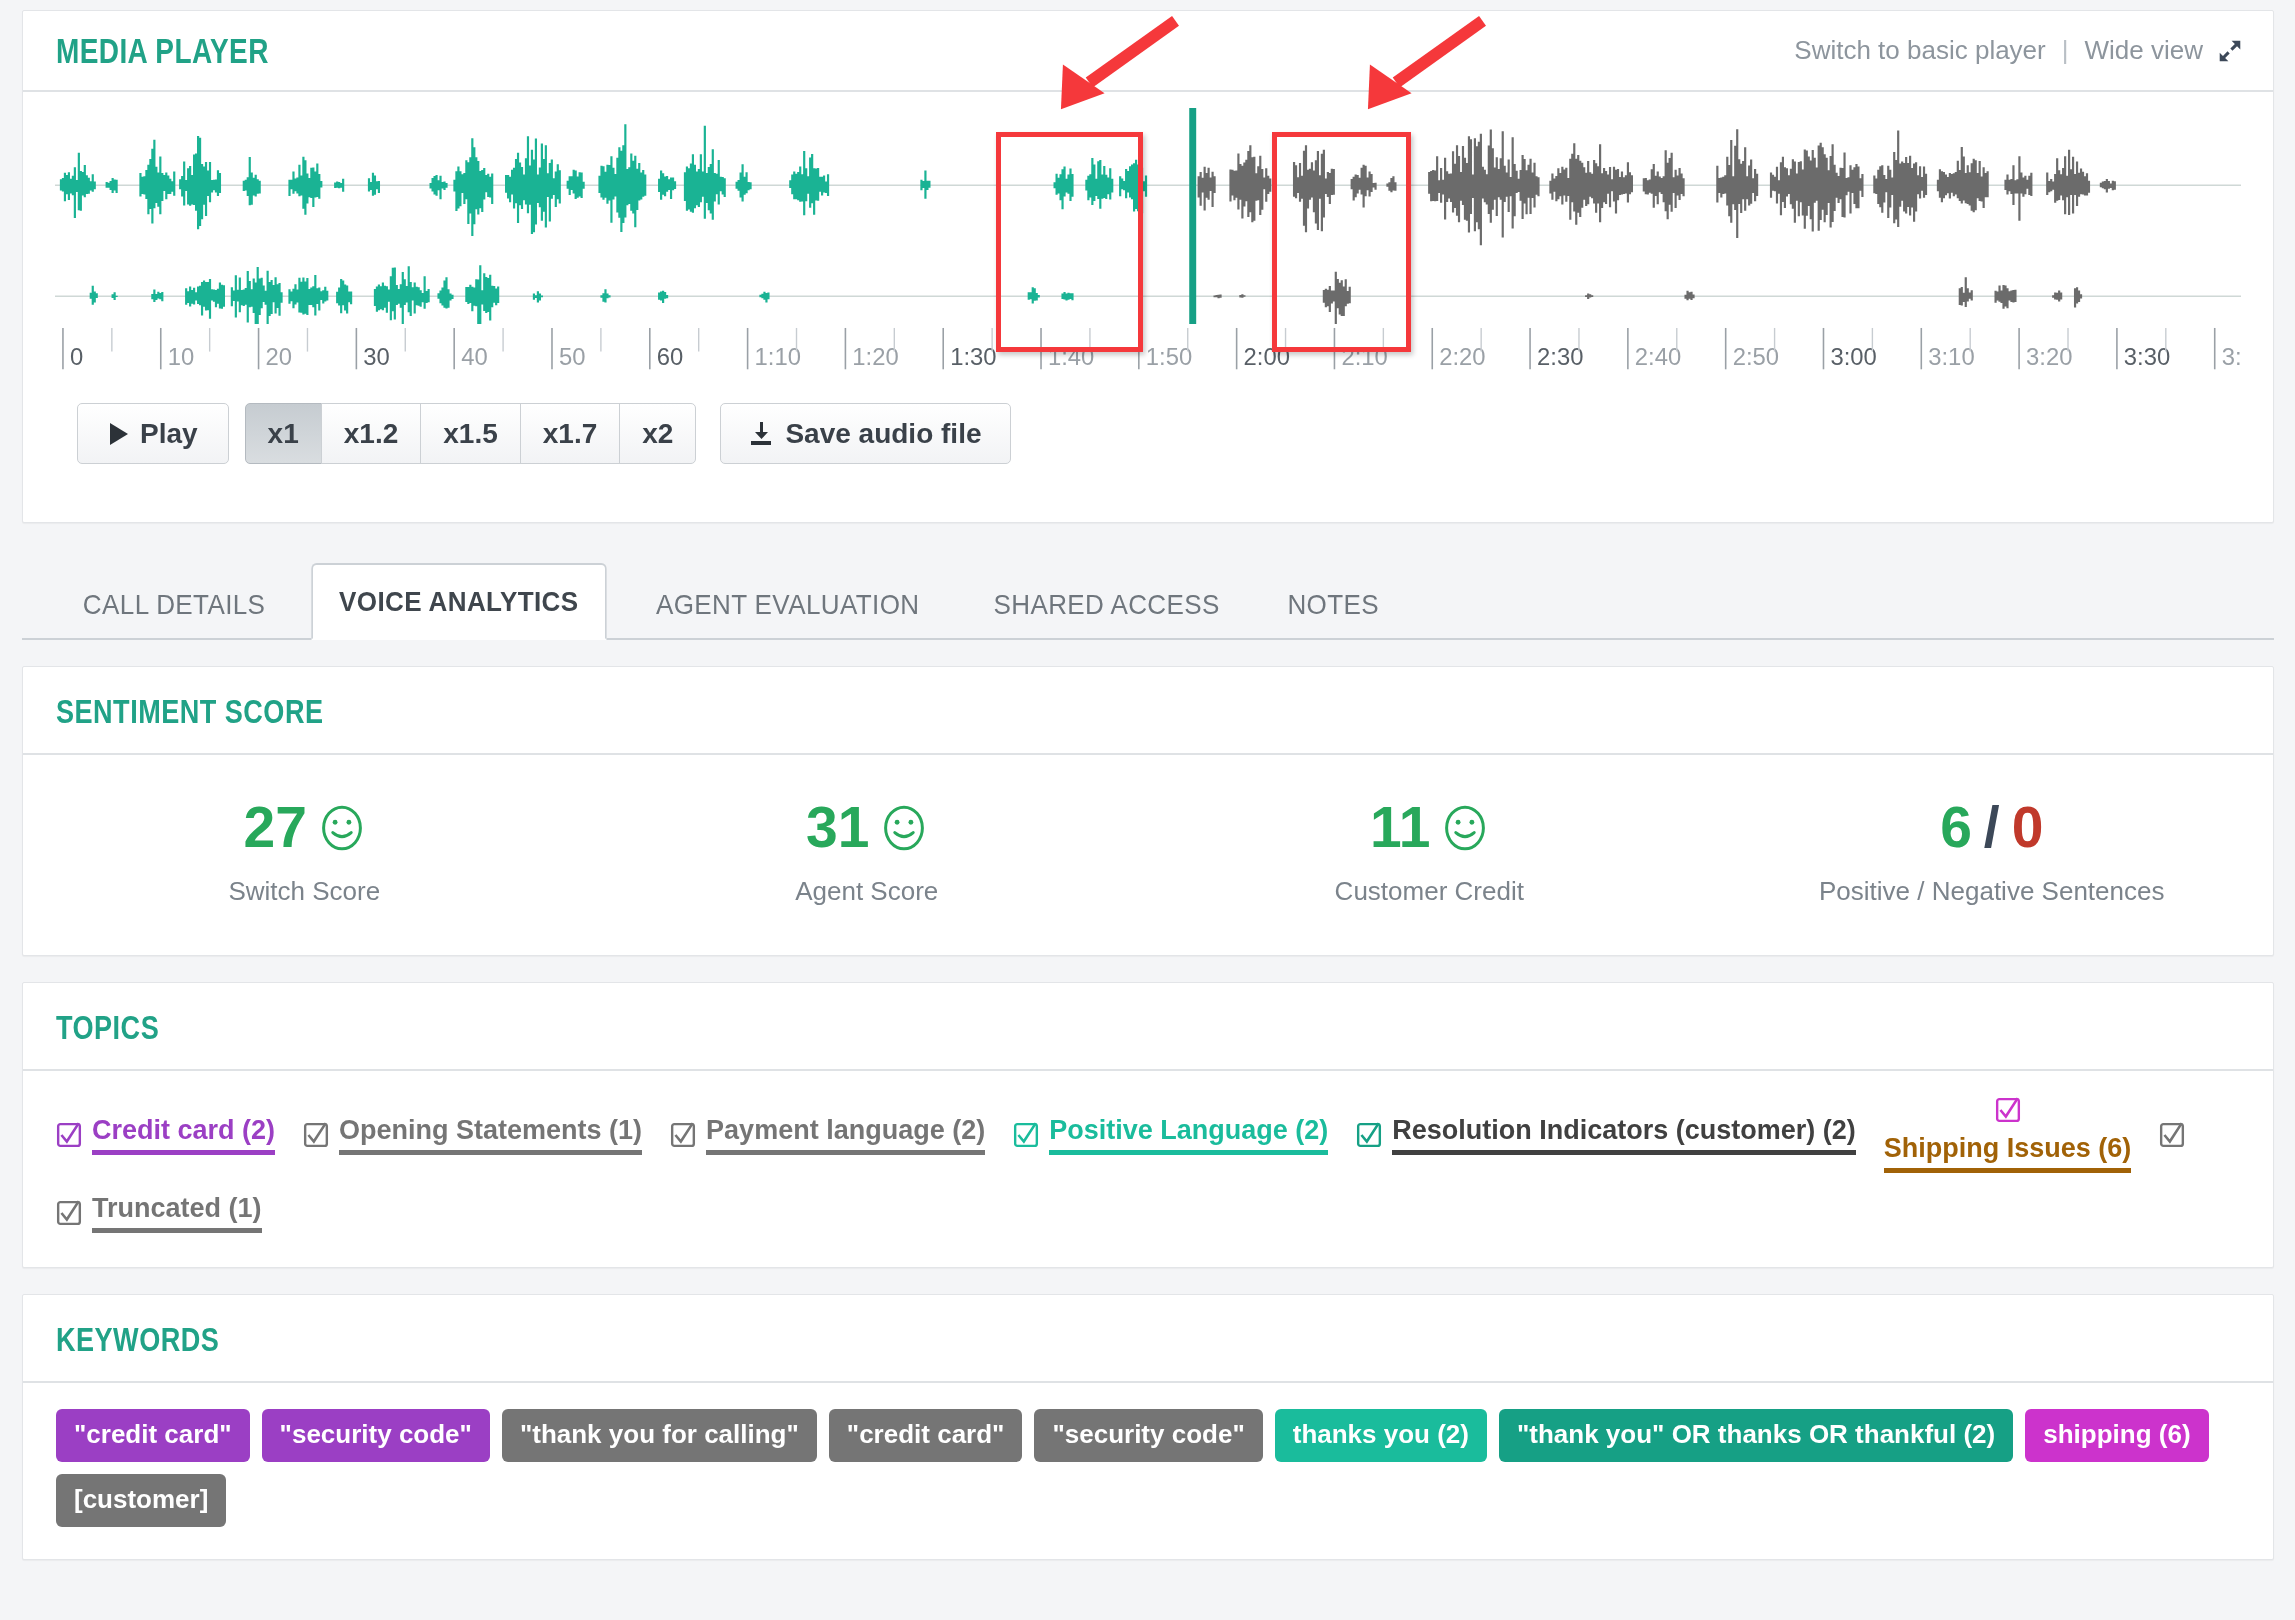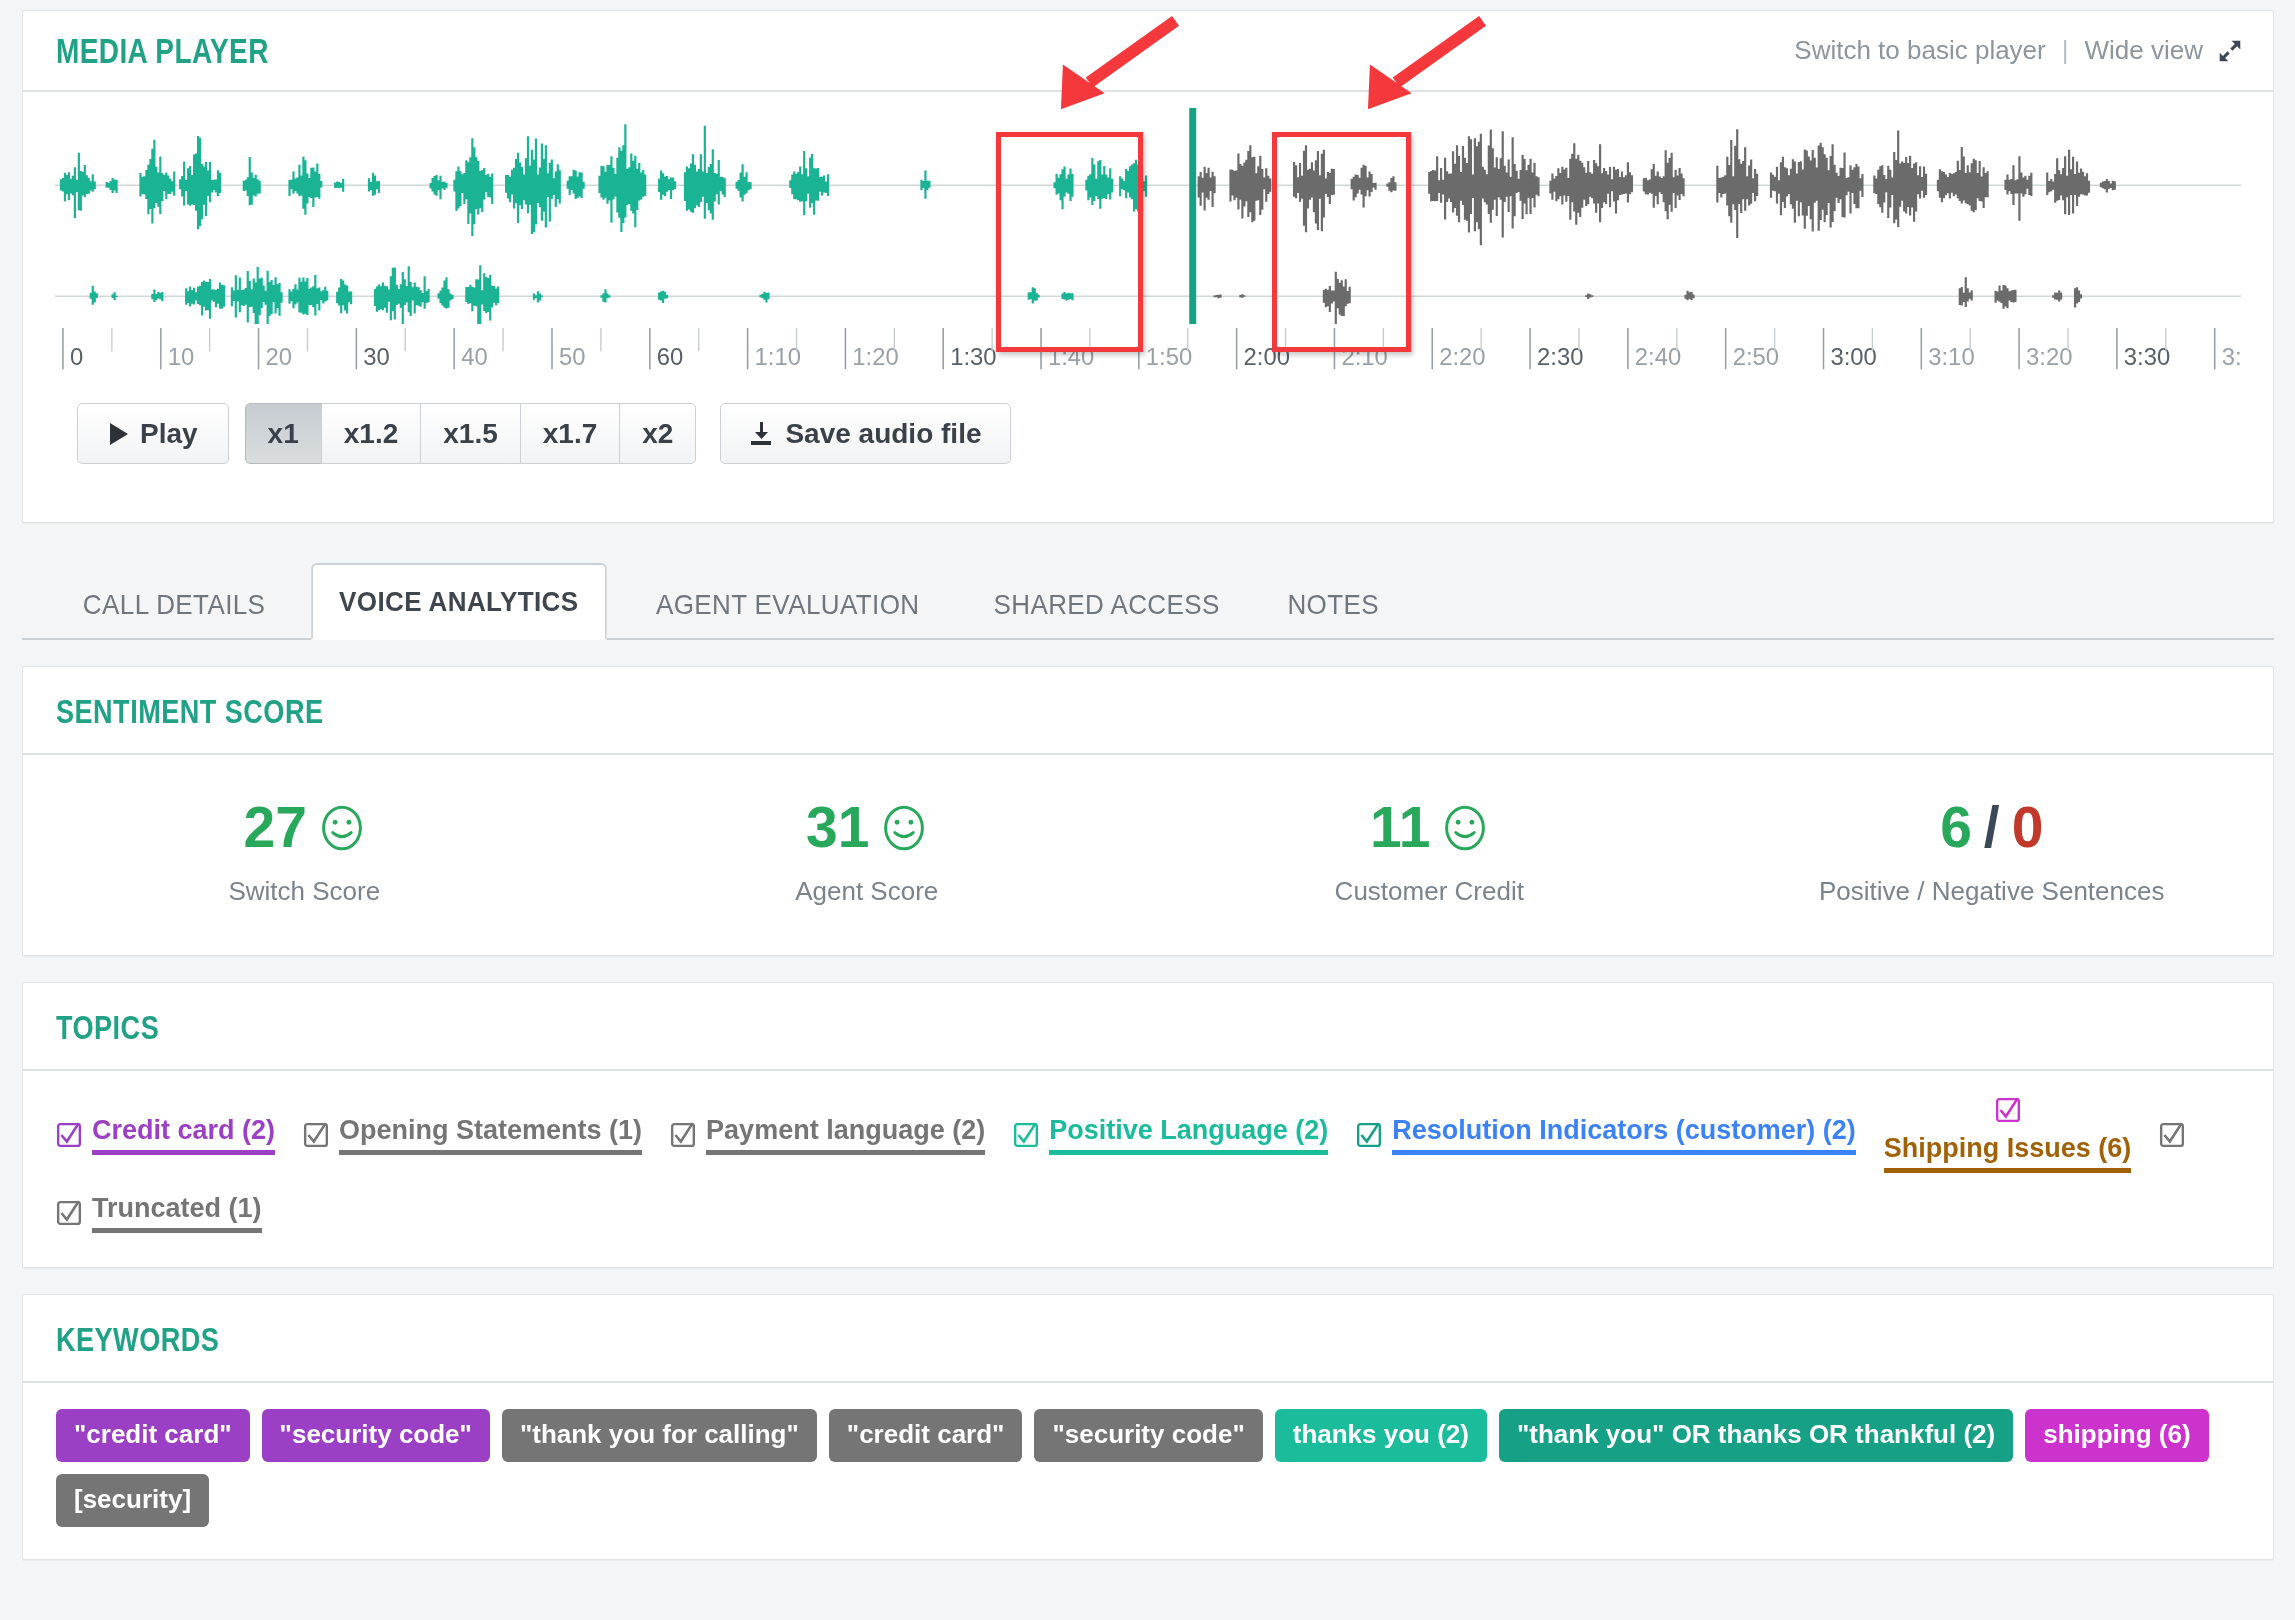--- a/index.html
+++ b/index.html
@@ -347,21 +347,21 @@
           </svg>
           <span class="tx">Payment language (2)</span>
         </div>
         <div class="topic" style="color: rgb(26, 188, 156);">
           <svg class="cb" viewBox="0 0 24 24">
             <rect x="2" y="2" width="20" height="20" rx="2" fill="none" stroke="#1abc9c" stroke-width="2.2"></rect>
             <path d="M5 12 L10 18 L21 1" fill="none" stroke="#1abc9c" stroke-width="2.4"></path>
           </svg>
           <span class="tx">Positive Language (2)</span>
         </div>
-        <div class="topic" style="color: #3b82f6;">
+        <div class="topic" style="color: #404040;">
           <svg class="cb" viewBox="0 0 24 24">
             <rect x="2" y="2" width="20" height="20" rx="2" fill="none" stroke="#16a085" stroke-width="2.2"></rect>
             <path d="M5 12 L10 18 L21 1" fill="none" stroke="#16a085" stroke-width="2.4"></path>
           </svg>
           <span class="tx">Resolution Indicators (customer) (2)</span>
         </div>
         <div class="topic" style="color: #a16207; flex-direction: column;">
           <svg class="cb" viewBox="0 0 24 24">
             <rect x="2" y="2" width="20" height="20" rx="2" fill="none" stroke="#cc33cc" stroke-width="2.2"></rect>
             <path d="M5 12 L10 18 L21 1" fill="none" stroke="#cc33cc" stroke-width="2.4"></path>
@@ -390,18 +390,18 @@
     </div>
     <div class="kw-body" id="keywords">
         <span class="kw" style="background: rgb(155, 63, 196);">"credit card"</span>
         <span class="kw" style="background: rgb(155, 63, 196);">"security code"</span>
         <span class="kw" style="background: rgb(117, 117, 117);">"thank you for calling"</span>
         <span class="kw" style="background: rgb(117, 117, 117);">"credit card"</span>
         <span class="kw" style="background: rgb(117, 117, 117);">"security code"</span>
         <span class="kw" style="background: rgb(26, 188, 156);">thanks you (2)</span>
         <span class="kw" style="background: rgb(22, 160, 133);">"thank you" OR thanks OR thankful (2)</span>
         <span class="kw" style="background: rgb(204, 51, 204);">shipping (6)</span>
-        <span class="kw" style="background: rgb(117, 117, 117);">[security]</span>
+        <span class="kw" style="background: rgb(117, 117, 117);">[customer]</span>
       </div>
   </div>
 
 </div>
 
 
 </body></html>

